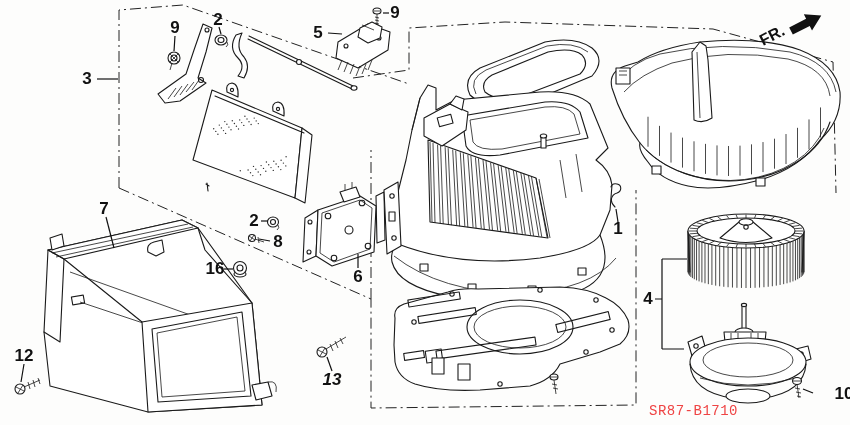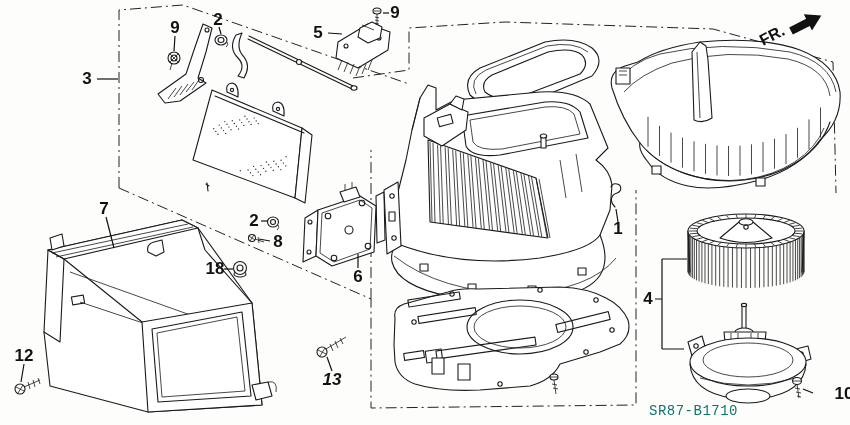--- a/index.html
+++ b/index.html
@@ -3,21 +3,21 @@
 <meta charset="utf-8">
 <style>
   html,body{margin:0;padding:0;background:#fff;}
   #stage{position:relative;width:850px;height:425px;background:#fdfdfc;overflow:hidden;
          font-family:"Liberation Sans",sans-serif;}
   #stage svg{position:absolute;left:0;top:0;}
   .callout{position:absolute;transform:translate(-50%,-50%);
            font:bold 17px "Liberation Sans",sans-serif;color:#111;letter-spacing:0;
            white-space:nowrap;user-select:none;}
   .diagram-code{position:absolute;left:649px;top:403px;
-           font:14px "Liberation Mono",monospace;color:#0f766e;letter-spacing:.5px;}
+           font:14px "Liberation Mono",monospace;color:#ef4444;letter-spacing:.5px;}
   
   .ln{stroke:#1a1a1a;fill:none;stroke-width:1.1;stroke-linejoin:round;stroke-linecap:round;}
   .fw{stroke:#1a1a1a;fill:#fff;stroke-width:1.1;stroke-linejoin:round;}
   .thin{stroke:#1a1a1a;fill:none;stroke-width:.8;}
   .bnd{stroke:#222;fill:none;stroke-width:1;stroke-dasharray:11 4 2 4;}
   .ldr{stroke:#111;fill:none;stroke-width:1.2;}
 </style>
 </head>
 <body>
 
@@ -456,17 +456,17 @@
       <div class="callout" style="left: 648px; top: 299px;">4</div>
       <div class="callout" style="left: 318px; top: 33px;">5</div>
       <div class="callout" style="left: 358px; top: 277px;">6</div>
       <div class="callout" style="left: 104px; top: 209px;">7</div>
       <div class="callout" style="left: 278px; top: 242px;">8</div>
       <div class="callout" style="left: 395px; top: 13px;">9</div>
       <div class="callout" style="left: 822px; top: 394px; margin-left: 22px;">10</div>
       <div class="callout" style="left: 175px; top: 28px;">9</div>
       <div class="callout" style="left: 24px; top: 356px; text-align: right;">12</div>
       <div class="callout" style="left: 332px; top: 380px; font-style: italic;">13</div>
-      <div class="callout" style="left: 215px; top: 269px;">18</div>
+      <div class="callout" style="left: 215px; top: 269px;">16</div>
     </div>
 
   <div class="diagram-code">SR87-B1710</div>
 </div>
 
 </body></html>

